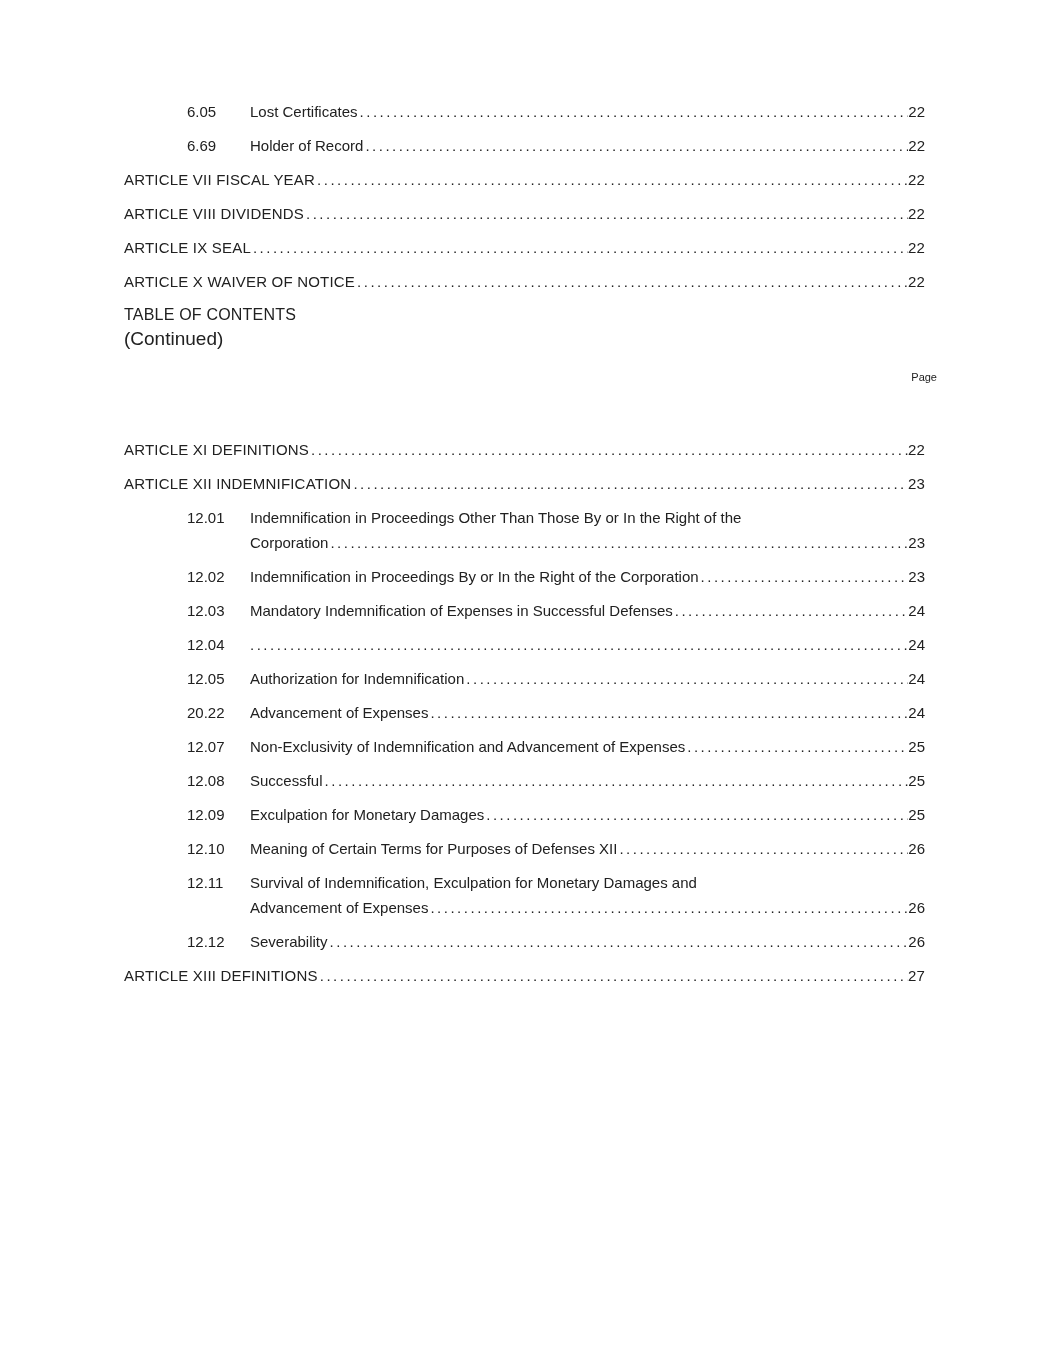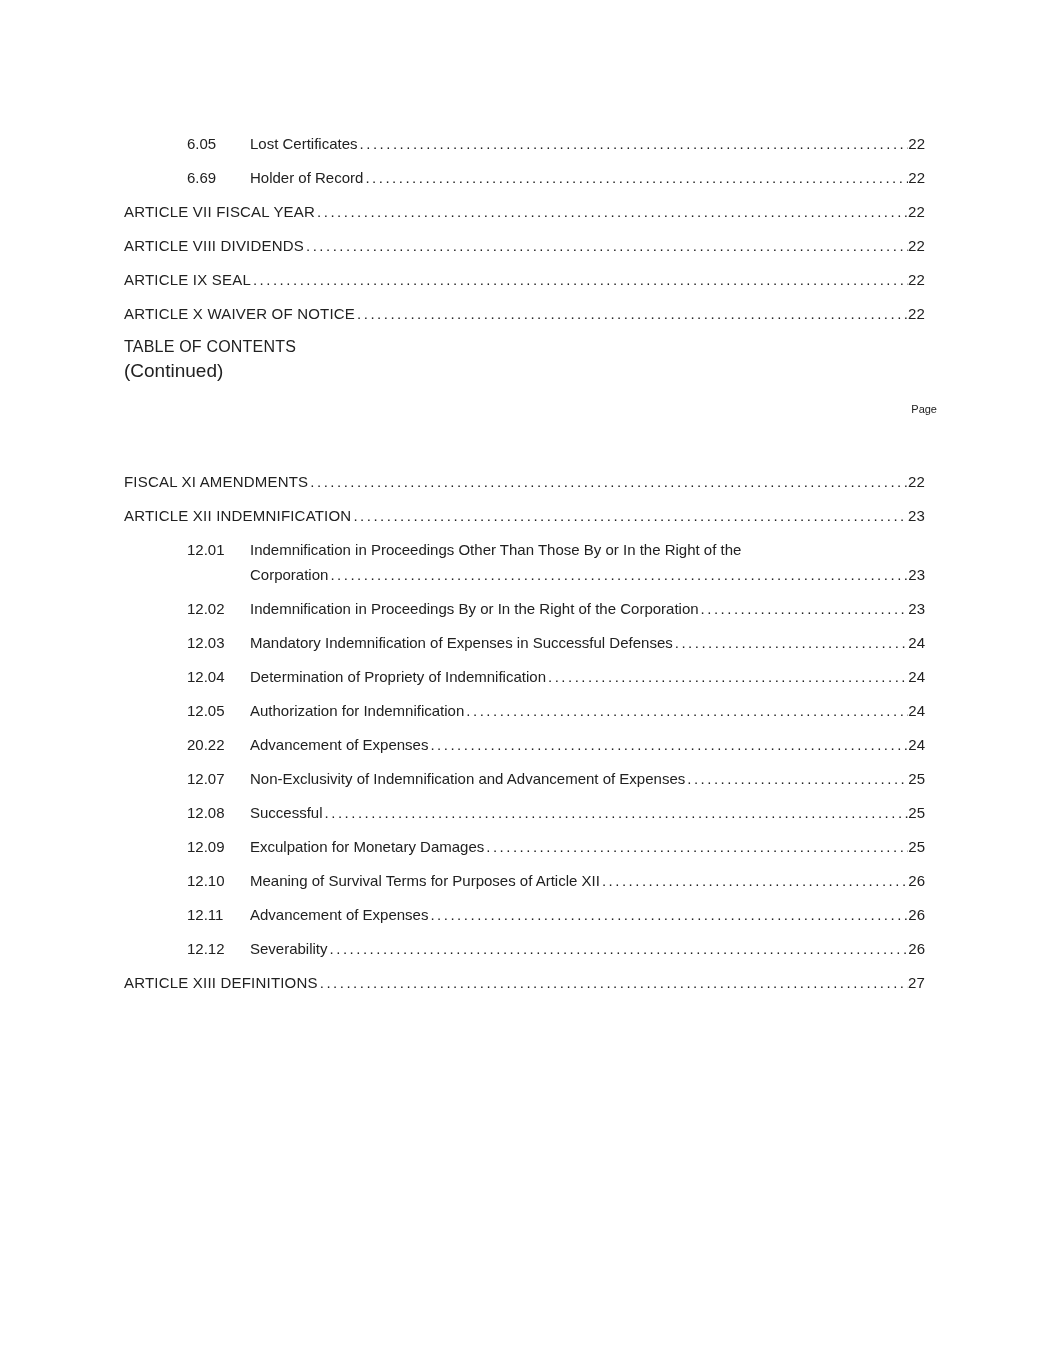--- a/index.html
+++ b/index.html
@@ -7,21 +7,20 @@
   body {
     width: 1055px;
     height: 1365px;
     font-family: "Liberation Sans", sans-serif;
     color: #212121;
     overflow: hidden;
     position: relative;
   }
   .doc {
     padding: 99px 130px 0 124px; 
-    margin-top: 32px;
   }
   .toc-list { width: 100%; }
   .toc-row {
     display: flex;
     align-items: flex-start;
     font-size: 15px;
     line-height: 25px;
     margin-bottom: 9px;
   }
   .toc-row.article { letter-spacing: 0.2px; }
@@ -129,21 +128,21 @@
     <div class="toc-heading-title">TABLE OF CONTENTS</div>
     <div class="toc-heading-subtitle">(Continued)</div>
   </div>
 
   <div class="page-label">Page</div>
 
   <div id="toc-main" class="toc-list toc-main">
       <div class="toc-row article">
         <span class="toc-body">
           <span class="toc-lastline">
-            <span class="toc-title">FISCAL XI AMENDMENTS</span>
+            <span class="toc-title">ARTICLE XI DEFINITIONS</span>
             <span class="toc-leader"></span>
             <span class="toc-page">22</span>
           </span>
         </span>
       </div>
       <div class="toc-row article">
         <span class="toc-body">
           <span class="toc-lastline">
             <span class="toc-title">ARTICLE XII INDEMNIFICATION</span>
             <span class="toc-leader"></span>
@@ -179,21 +178,20 @@
             <span class="toc-title">Mandatory Indemnification of Expenses in Successful Defenses</span>
             <span class="toc-leader"></span>
             <span class="toc-page">24</span>
           </span>
         </span>
       </div>
       <div class="toc-row section">
         <span class="toc-num">12.04</span>
         <span class="toc-body">
           <span class="toc-lastline">
-            <span class="toc-title">Determination of Propriety of Indemnification</span>
             <span class="toc-leader"></span>
             <span class="toc-page">24</span>
           </span>
         </span>
       </div>
       <div class="toc-row section">
         <span class="toc-num">12.05</span>
         <span class="toc-body">
           <span class="toc-lastline">
             <span class="toc-title">Authorization for Indemnification</span>
@@ -239,29 +237,30 @@
             <span class="toc-title">Exculpation for Monetary Damages </span>
             <span class="toc-leader"></span>
             <span class="toc-page">25</span>
           </span>
         </span>
       </div>
       <div class="toc-row section">
         <span class="toc-num">12.10</span>
         <span class="toc-body">
           <span class="toc-lastline">
-            <span class="toc-title">Meaning of Survival Terms for Purposes of Article XII </span>
+            <span class="toc-title">Meaning of Certain Terms for Purposes of Defenses XII </span>
             <span class="toc-leader"></span>
             <span class="toc-page">26</span>
           </span>
         </span>
       </div>
       <div class="toc-row section">
         <span class="toc-num">12.11</span>
         <span class="toc-body">
+          <span class="toc-line">Survival of Indemnification, Exculpation for Monetary Damages and</span>
           <span class="toc-lastline">
             <span class="toc-title">Advancement of Expenses</span>
             <span class="toc-leader"></span>
             <span class="toc-page">26</span>
           </span>
         </span>
       </div>
       <div class="toc-row section">
         <span class="toc-num">12.12</span>
         <span class="toc-body">

